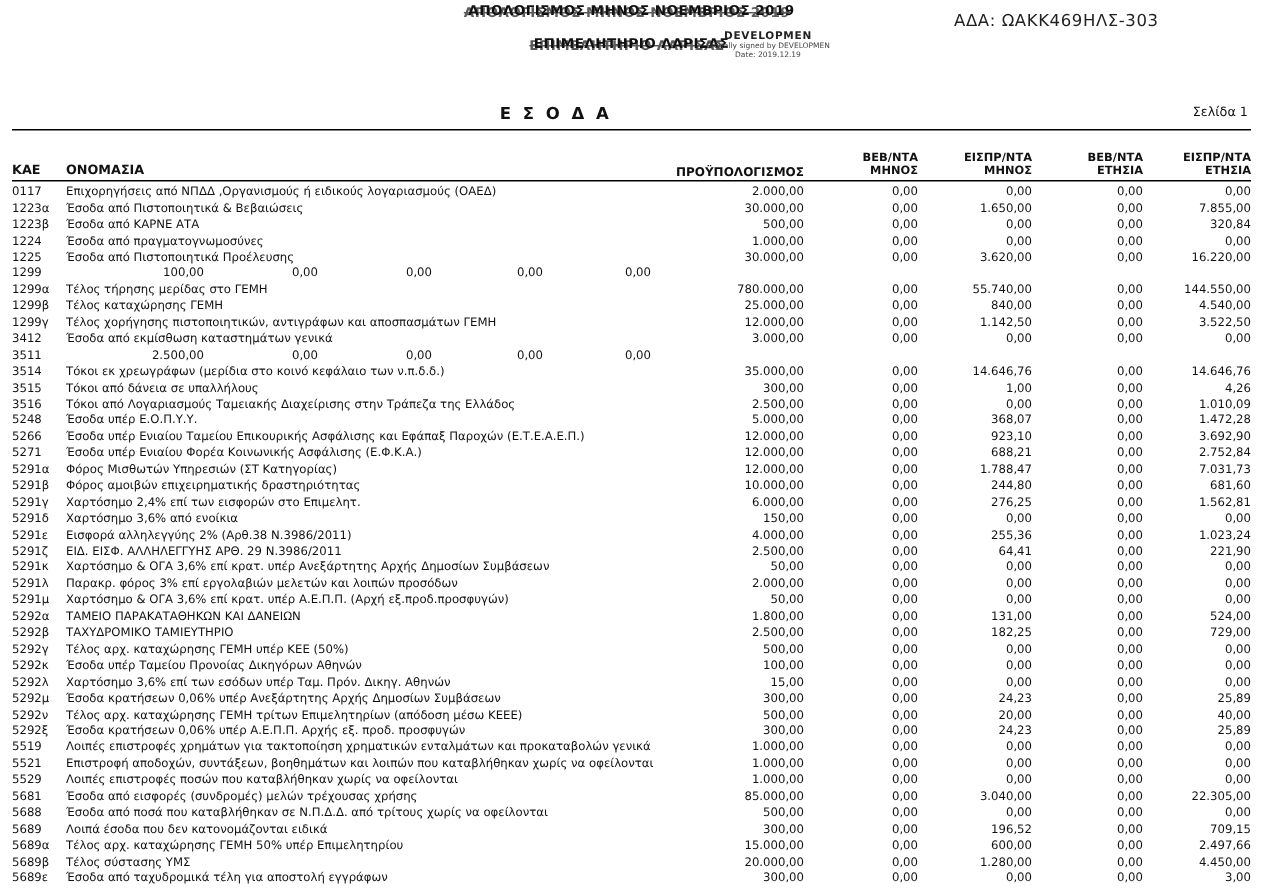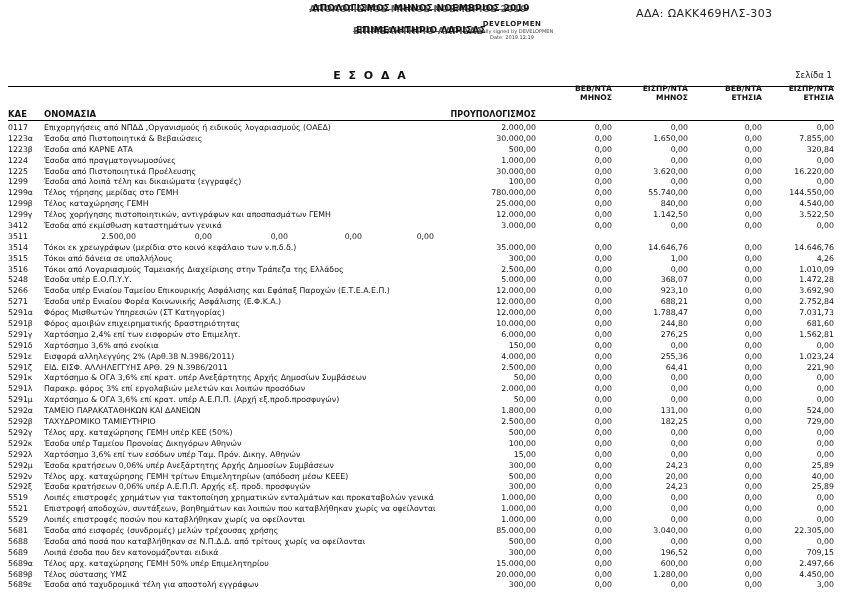--- a/index.html
+++ b/index.html
@@ -37,21 +37,21 @@
   .trow{display:flex;height:10.9px;line-height:10.9px;font-size:7.8px;white-space:nowrap;}
   .c-kae{width:36px;overflow:hidden;}
   .c-name{flex:1;overflow:hidden;padding-right:4px;}
   .c-num{text-align:right;overflow:hidden;}
   .c-prov{width:92px;}
   .c-bm{width:76px;}
   .c-em{width:76px;}
   .c-by{width:74px;}
   .c-ey{width:72px;}
   .thead .c-kae,.thead .c-name{font-size:8.5px;}
-  .nh{display:flex;flex-direction:column;align-items:flex-end;font-size:7.6px;line-height:9px;padding-bottom:17px;}
+  .nh{display:flex;flex-direction:column;align-items:flex-end;font-size:7.6px;line-height:9px;padding-bottom:1px;}
   .nh div{text-align:right;}
 </style>
 </head>
 <body>
 
 <div class="page">
 
   <div class="ada">ΑΔΑ: ΩΑΚΚ469ΗΛΣ-303</div>
 
   <div class="title-block">
@@ -142,21 +142,20 @@
       <div class="c-kae">1225</div>
       <div class="c-name">Έσοδα από Πιστοποιητικά Προέλευσης</div>
       <div class="c-num c-prov">30.000,00</div>
       <div class="c-num c-bm">0,00</div>
       <div class="c-num c-em">3.620,00</div>
       <div class="c-num c-by">0,00</div>
       <div class="c-num c-ey">16.220,00</div>
     </div>
       <div class="trow">
       <div class="c-kae">1299</div>
-      <div class="c-name">Έσοδα από λοιπά τέλη και δικαιώματα (εγγραφές)</div>
       <div class="c-num c-prov">100,00</div>
       <div class="c-num c-bm">0,00</div>
       <div class="c-num c-em">0,00</div>
       <div class="c-num c-by">0,00</div>
       <div class="c-num c-ey">0,00</div>
     </div>
       <div class="trow">
       <div class="c-kae">1299α</div>
       <div class="c-name">Τέλος τήρησης μερίδας στο ΓΕΜΗ</div>
       <div class="c-num c-prov">780.000,00</div>

